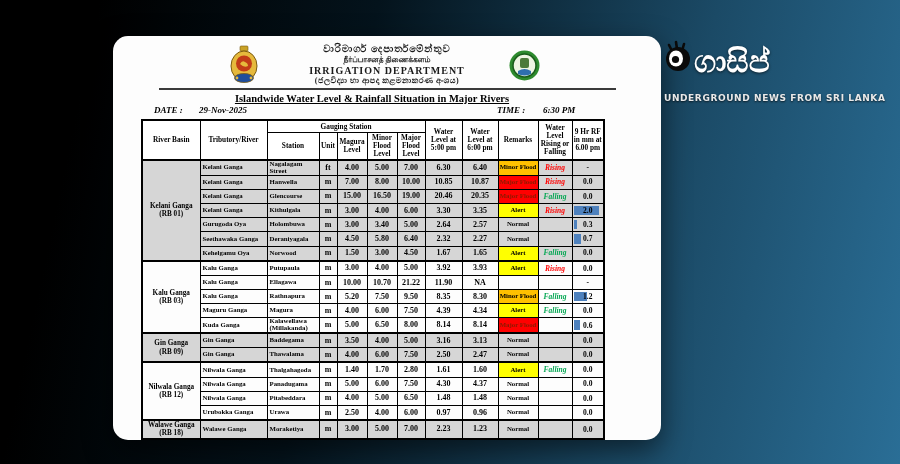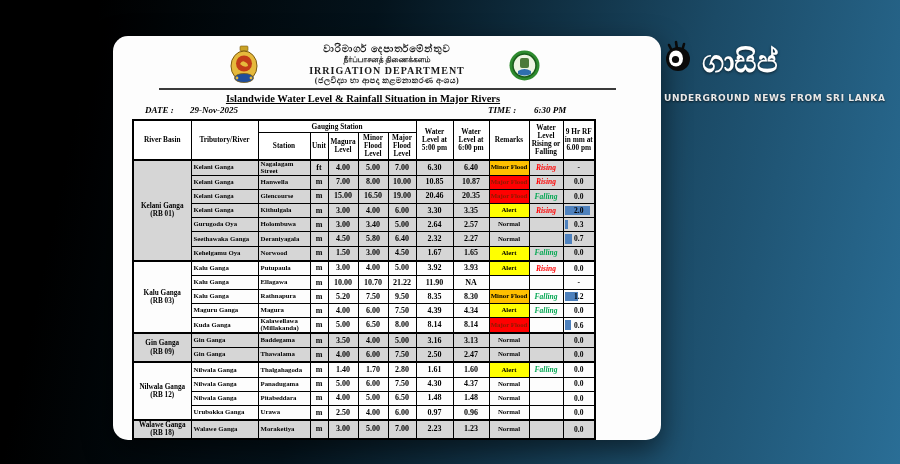--- a/index.html
+++ b/index.html
@@ -15,21 +15,21 @@
     box-shadow:0 10px 28px rgba(0,0,0,.55);
   }
   .emblem{position:absolute;left:114px;top:9px;}
   .dept-logo{position:absolute;left:396px;top:14px;}
   .lh-text{padding-top:7px;text-align:center;color:#1a1a1a;}
   .lh-sinhala{font-size:10px;font-weight:bold;letter-spacing:1px;}
   .lh-tamil{font-size:7.5px;font-weight:bold;}
   .lh-english{font-size:10px;font-weight:bold;letter-spacing:1px;}
   .lh-division{font-size:8px;font-weight:bold;letter-spacing:.5px;}
   .rule{margin:2px 45px 0 46px;border-top:2px solid #3a3a3a;}
-  .doc-content{margin-left:19px;width:462px;}
+  .doc-content{margin-left:28px;width:462px;}
   .doc-title{text-align:center;font-size:10.5px;font-weight:bold;text-decoration:underline;margin-top:3px;color:#000;}
   .datetime{position:relative;height:13px;margin-top:1px;font-size:9px;font-weight:bold;color:#000;font-style:italic;}
   .dt-label1{position:absolute;left:13px;}
   .dt-value1{position:absolute;left:58px;}
   .dt-label2{position:absolute;left:356px;}
   .dt-value2{position:absolute;left:402px;}
   
   table{border-collapse:collapse;table-layout:fixed;width:462px;border:2px solid #000;margin-top:1px;}
   th,td{border:1px solid #000;text-align:center;padding:0;overflow:hidden;color:#000;}
   thead th{font-size:7.3px;font-weight:bold;line-height:1.08;background:#fff;}
@@ -41,21 +41,21 @@
   td.basin-cell{font-size:7.2px;line-height:1.15;}
   td.remark{font-size:6.8px;}
   td.trend{font-size:7.5px;font-style:italic;}
   td.rf-cell{position:relative;font-size:7.5px;}
   .rf-bar{position:absolute;left:1px;top:2px;bottom:2px;}
   .rf-val{position:relative;z-index:1;}
   tr.section-start td{border-top:2px solid #000;}
   
   .watermark{position:absolute;left:664px;top:38px;width:225px;color:#fff;
     font-family:"DejaVu Sans","Liberation Sans",sans-serif;}
-  .brand-row{display:flex;align-items:flex-end;gap:10px;text-align:right;}
+  .brand-row{display:flex;align-items:flex-end;gap:2px;text-align:right;}
   .brand-main{font-size:31px;font-weight:bold;line-height:.9;text-shadow:0 1px 3px rgba(0,0,0,.6);}
   .brand-stack{display:flex;flex-direction:column;align-items:flex-start;line-height:.9;}
   .brand-lanka{font-size:13px;font-weight:bold;}
   .brand-news{font-size:19px;font-weight:bold;letter-spacing:2px;}
   .tagline{margin-top:17px;font-size:9px;font-weight:bold;letter-spacing:.6px;color:#e9e9e9;
     text-shadow:0 1px 2px rgba(0,0,0,.7);white-space:nowrap;}
 </style>
 </head>
 <body>
 

